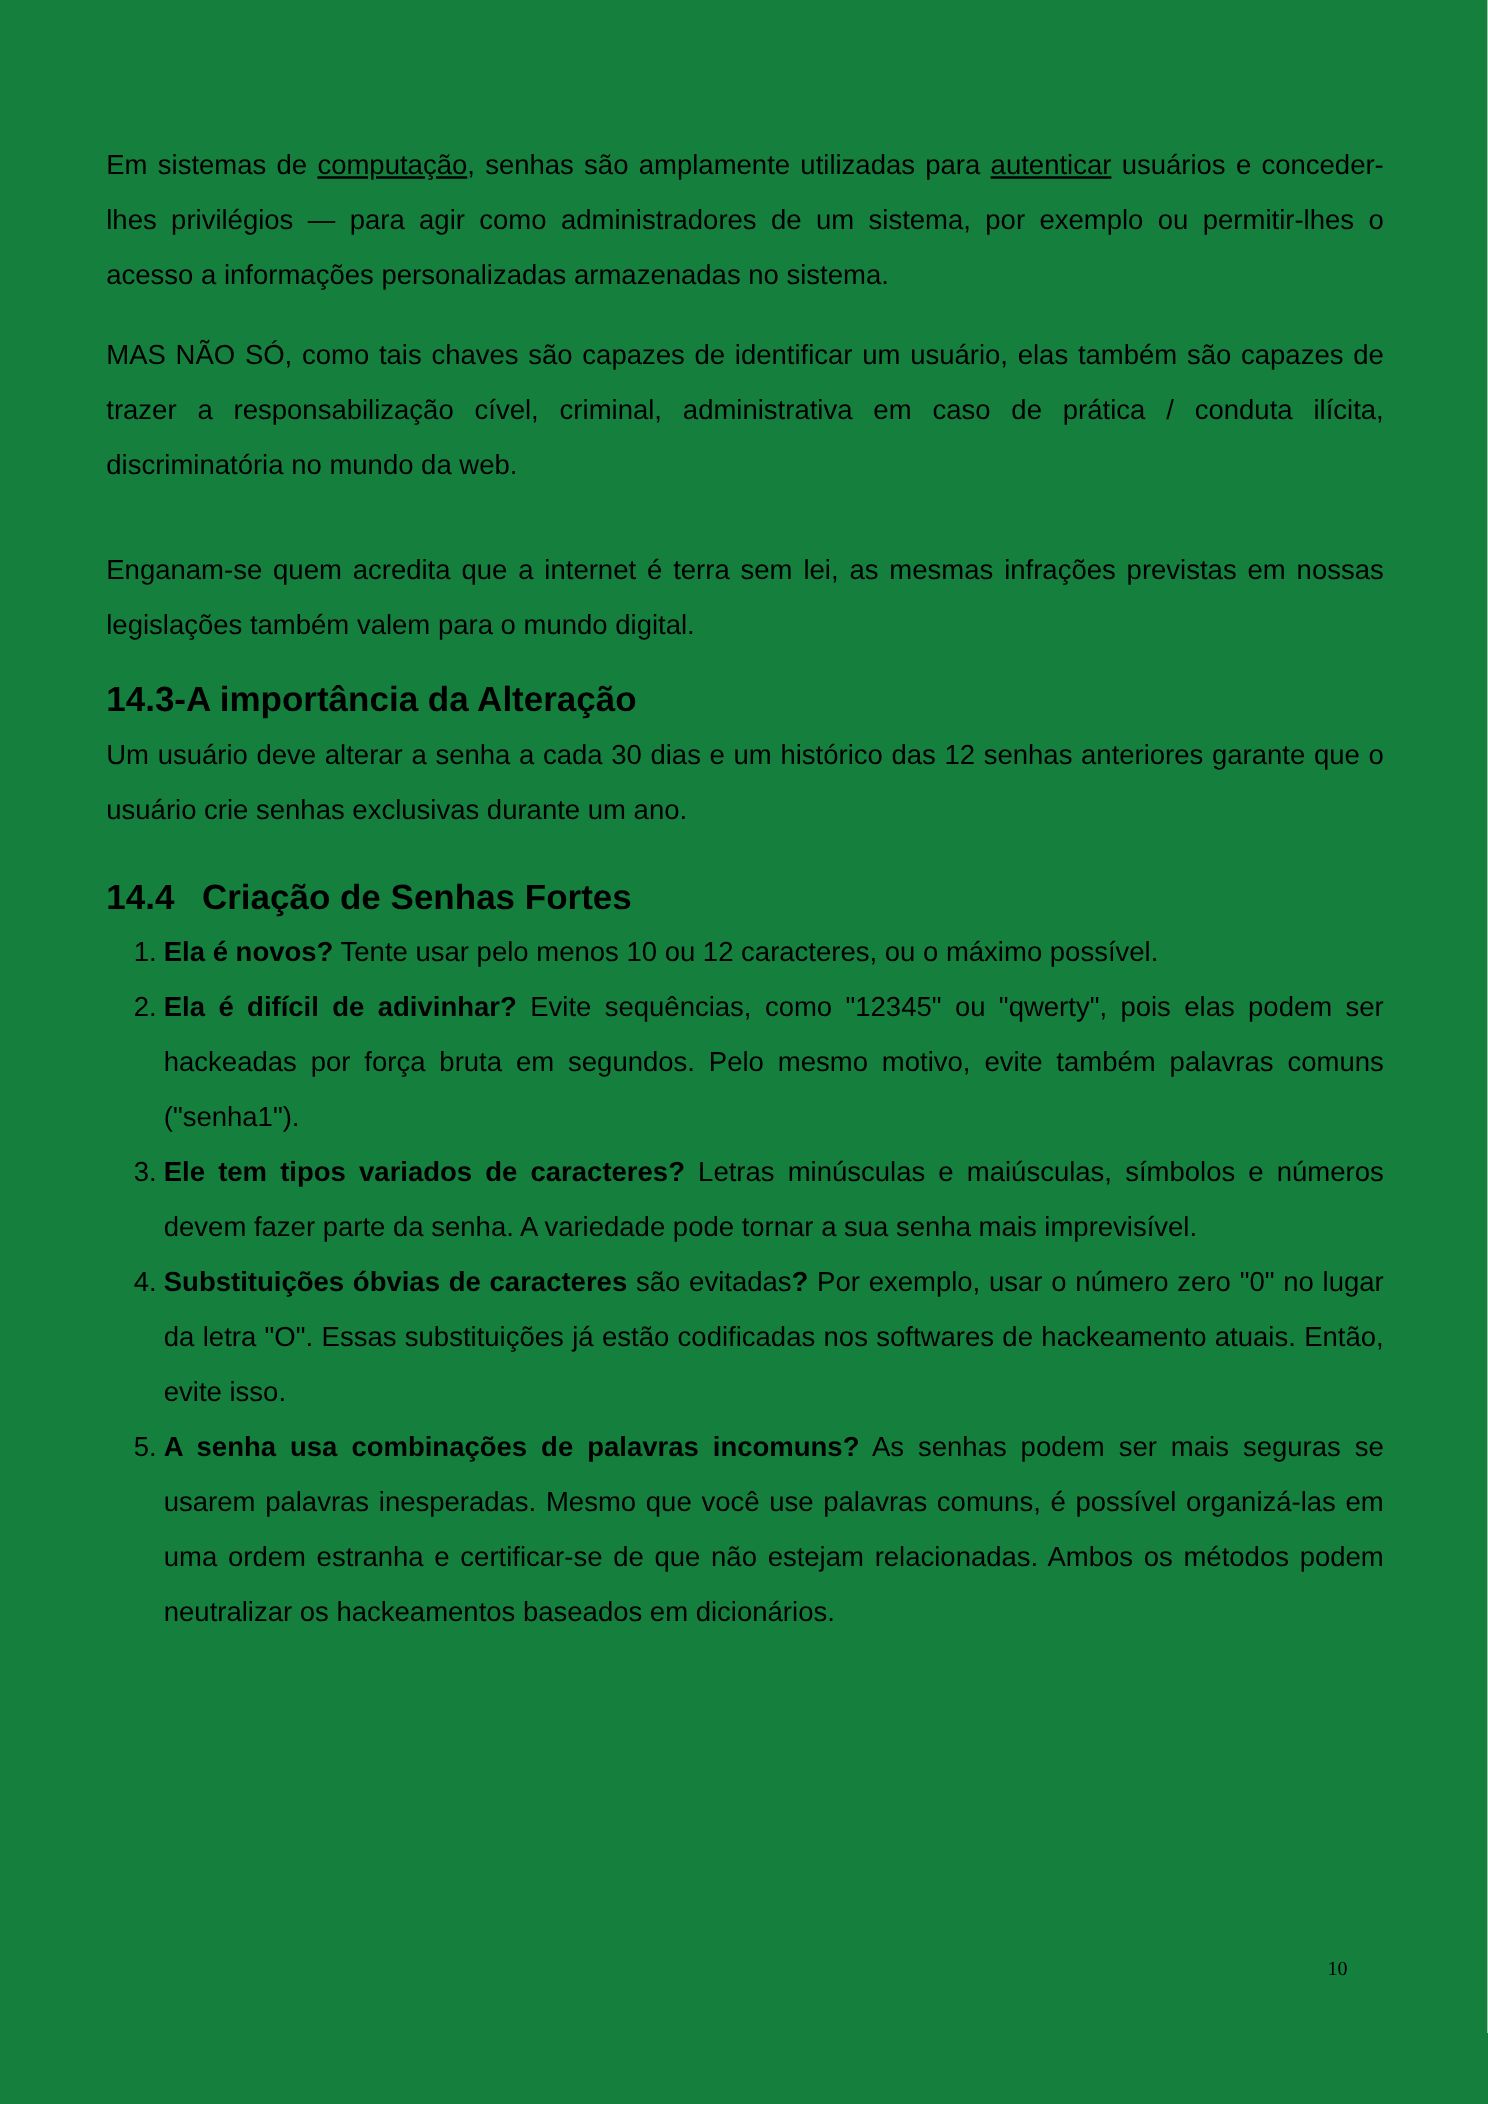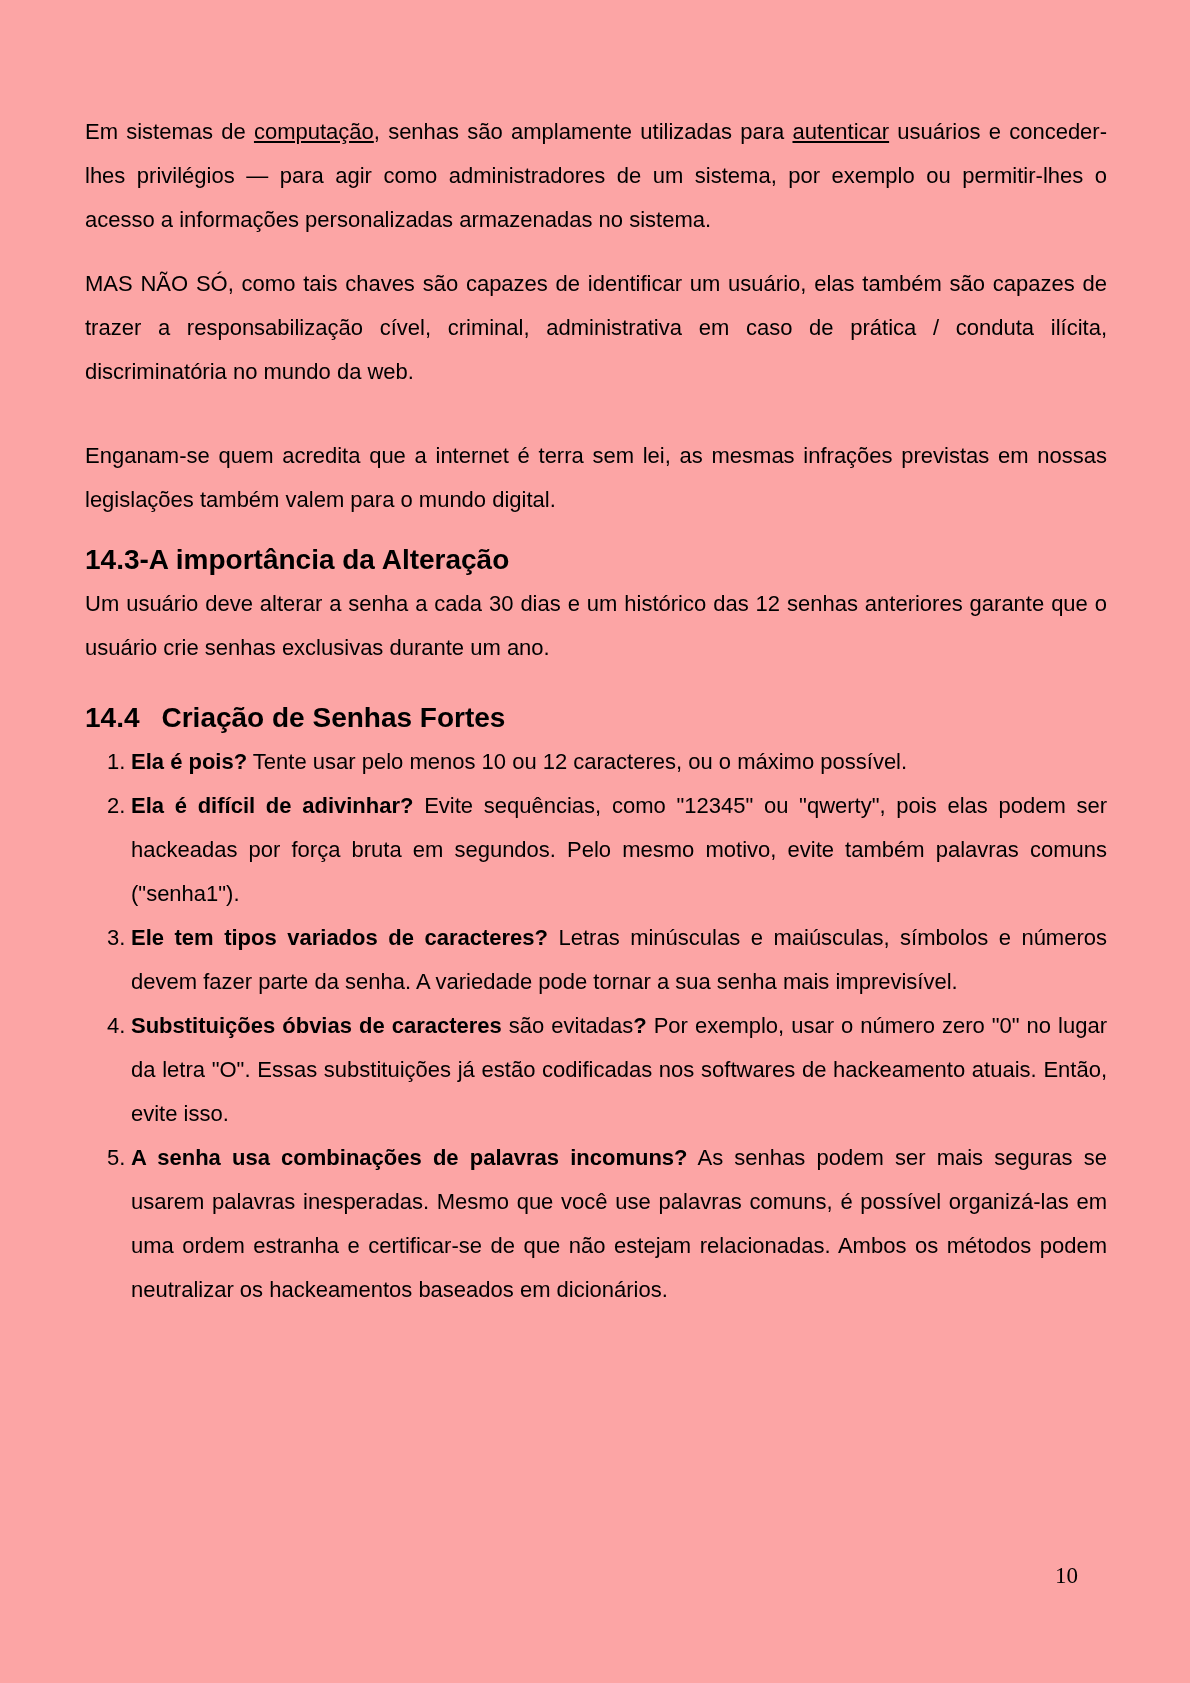--- a/index.html
+++ b/index.html
@@ -4,21 +4,21 @@
 <style>
   html, body {
     margin: 0;
     padding: 0;
     background: #ffffff;
   }
   .page {
     position: relative;
     width: 1190px;
     height: 1683px;
-    background: #fca5a5;
+    background: #15803d;
     font-family: "Liberation Sans", sans-serif;
     color: #000000;
     overflow: hidden;
   }
   .content {
     position: absolute;
     left: 85px;
     top: 110px;
     width: 1022px;
   }
@@ -60,21 +60,21 @@
     flex: 1 1 auto;
     font-size: 22px;
     line-height: 44px;
     text-align: justify;
   }
   .page-number {
     position: absolute;
     top: 1562px;
     right: 112px;
     font-family: "Liberation Serif", serif;
-    font-size: 23px;
+    font-size: 16px;
     line-height: 28px;
     color: #000;
   }
 </style>
 </head>
 <body>
 
 <div class="page">
   <div class="content">
 
@@ -88,21 +88,21 @@
 
     <p class="para mb26"><span>Um usuário deve alterar a senha a cada 30 dias e um histórico das 12 senhas anteriores garante que o usuário crie senhas exclusivas durante um ano.</span></p>
 
     <h2 class="heading"><span class="b">14.4</span><span class="b gap">Criação de Senhas Fortes</span></h2>
 
 
     <div class="tips-list">
 
       <div class="li">
         <span class="li-num">1.</span>
-        <span class="li-body"><span class="b">Ela é pois?</span><span> Tente usar pelo menos 10 ou 12 caracteres, ou o máximo possível.</span></span>
+        <span class="li-body"><span class="b">Ela é novos?</span><span> Tente usar pelo menos 10 ou 12 caracteres, ou o máximo possível.</span></span>
       </div>
 
       <div class="li">
         <span class="li-num">2.</span>
         <span class="li-body"><span class="b">Ela é difícil de adivinhar?</span><span> Evite sequências, como "12345" ou "qwerty", pois elas podem ser hackeadas por força bruta em segundos. Pelo mesmo motivo, evite também palavras comuns ("senha1").</span></span>
       </div>
 
       <div class="li">
         <span class="li-num">3.</span>
         <span class="li-body"><span class="b">Ele tem tipos variados de caracteres?</span><span> Letras minúsculas e maiúsculas, símbolos e números devem fazer parte da senha. A variedade pode tornar a sua senha mais imprevisível.</span></span>

